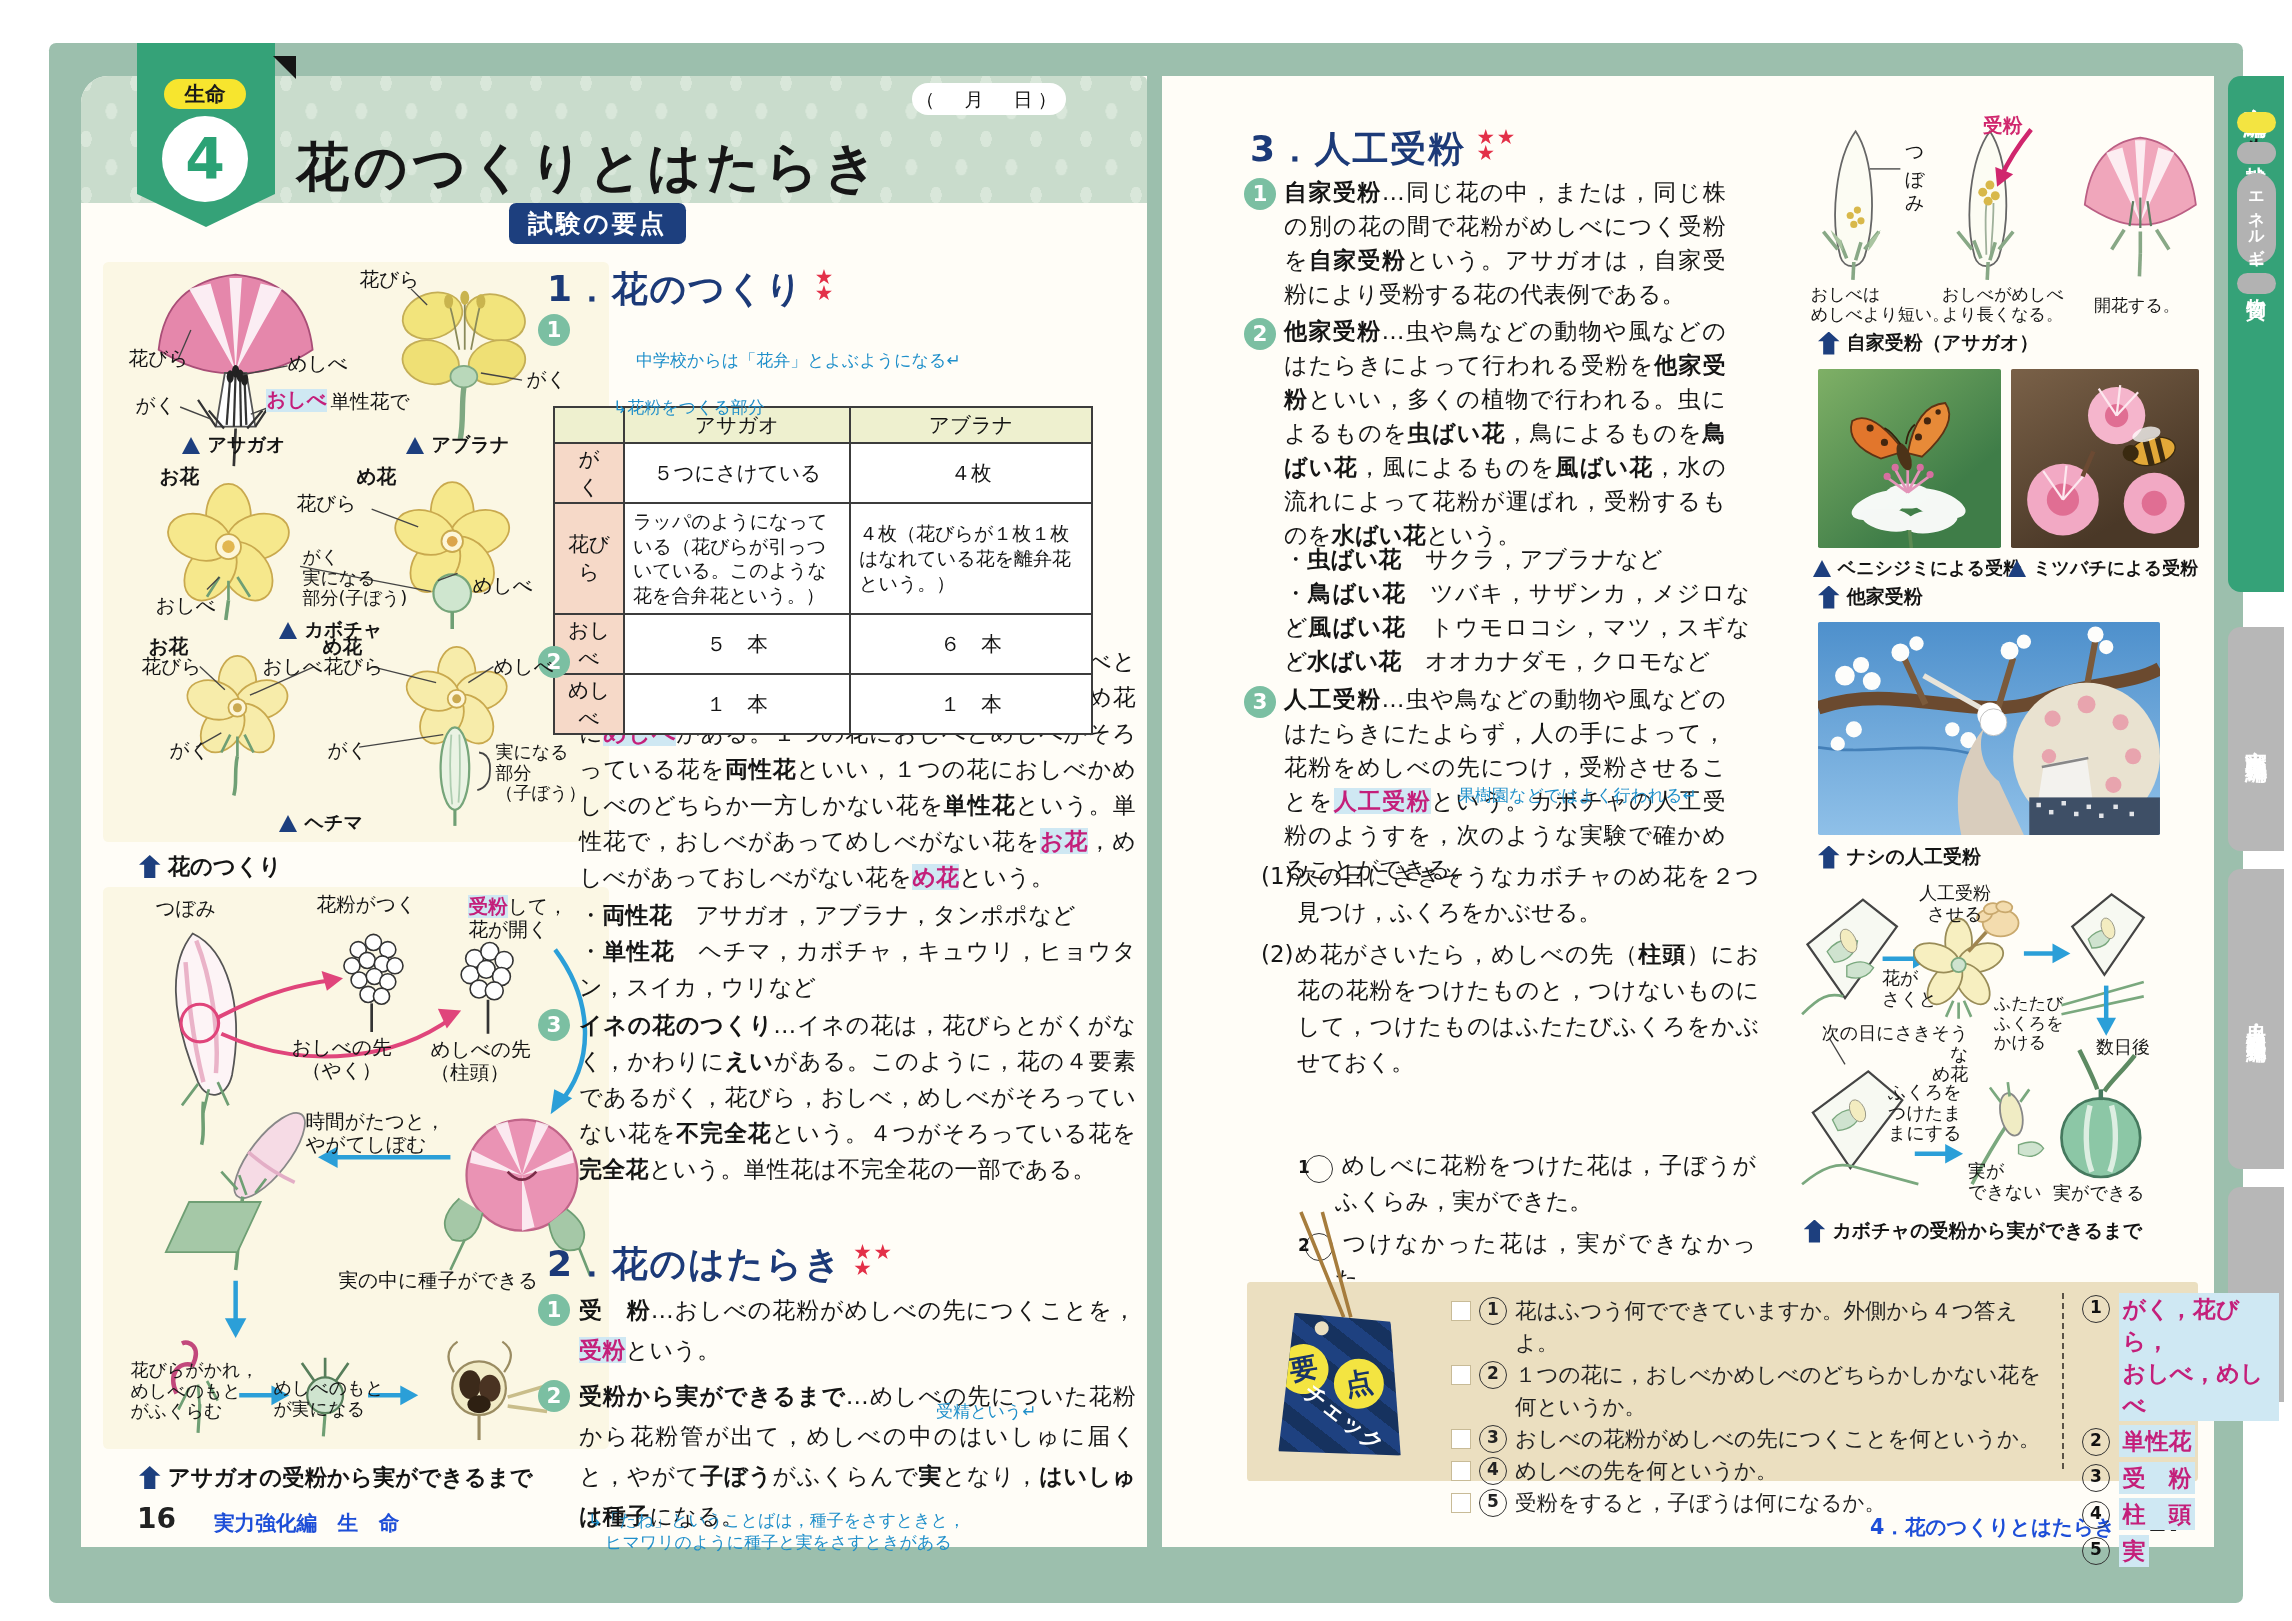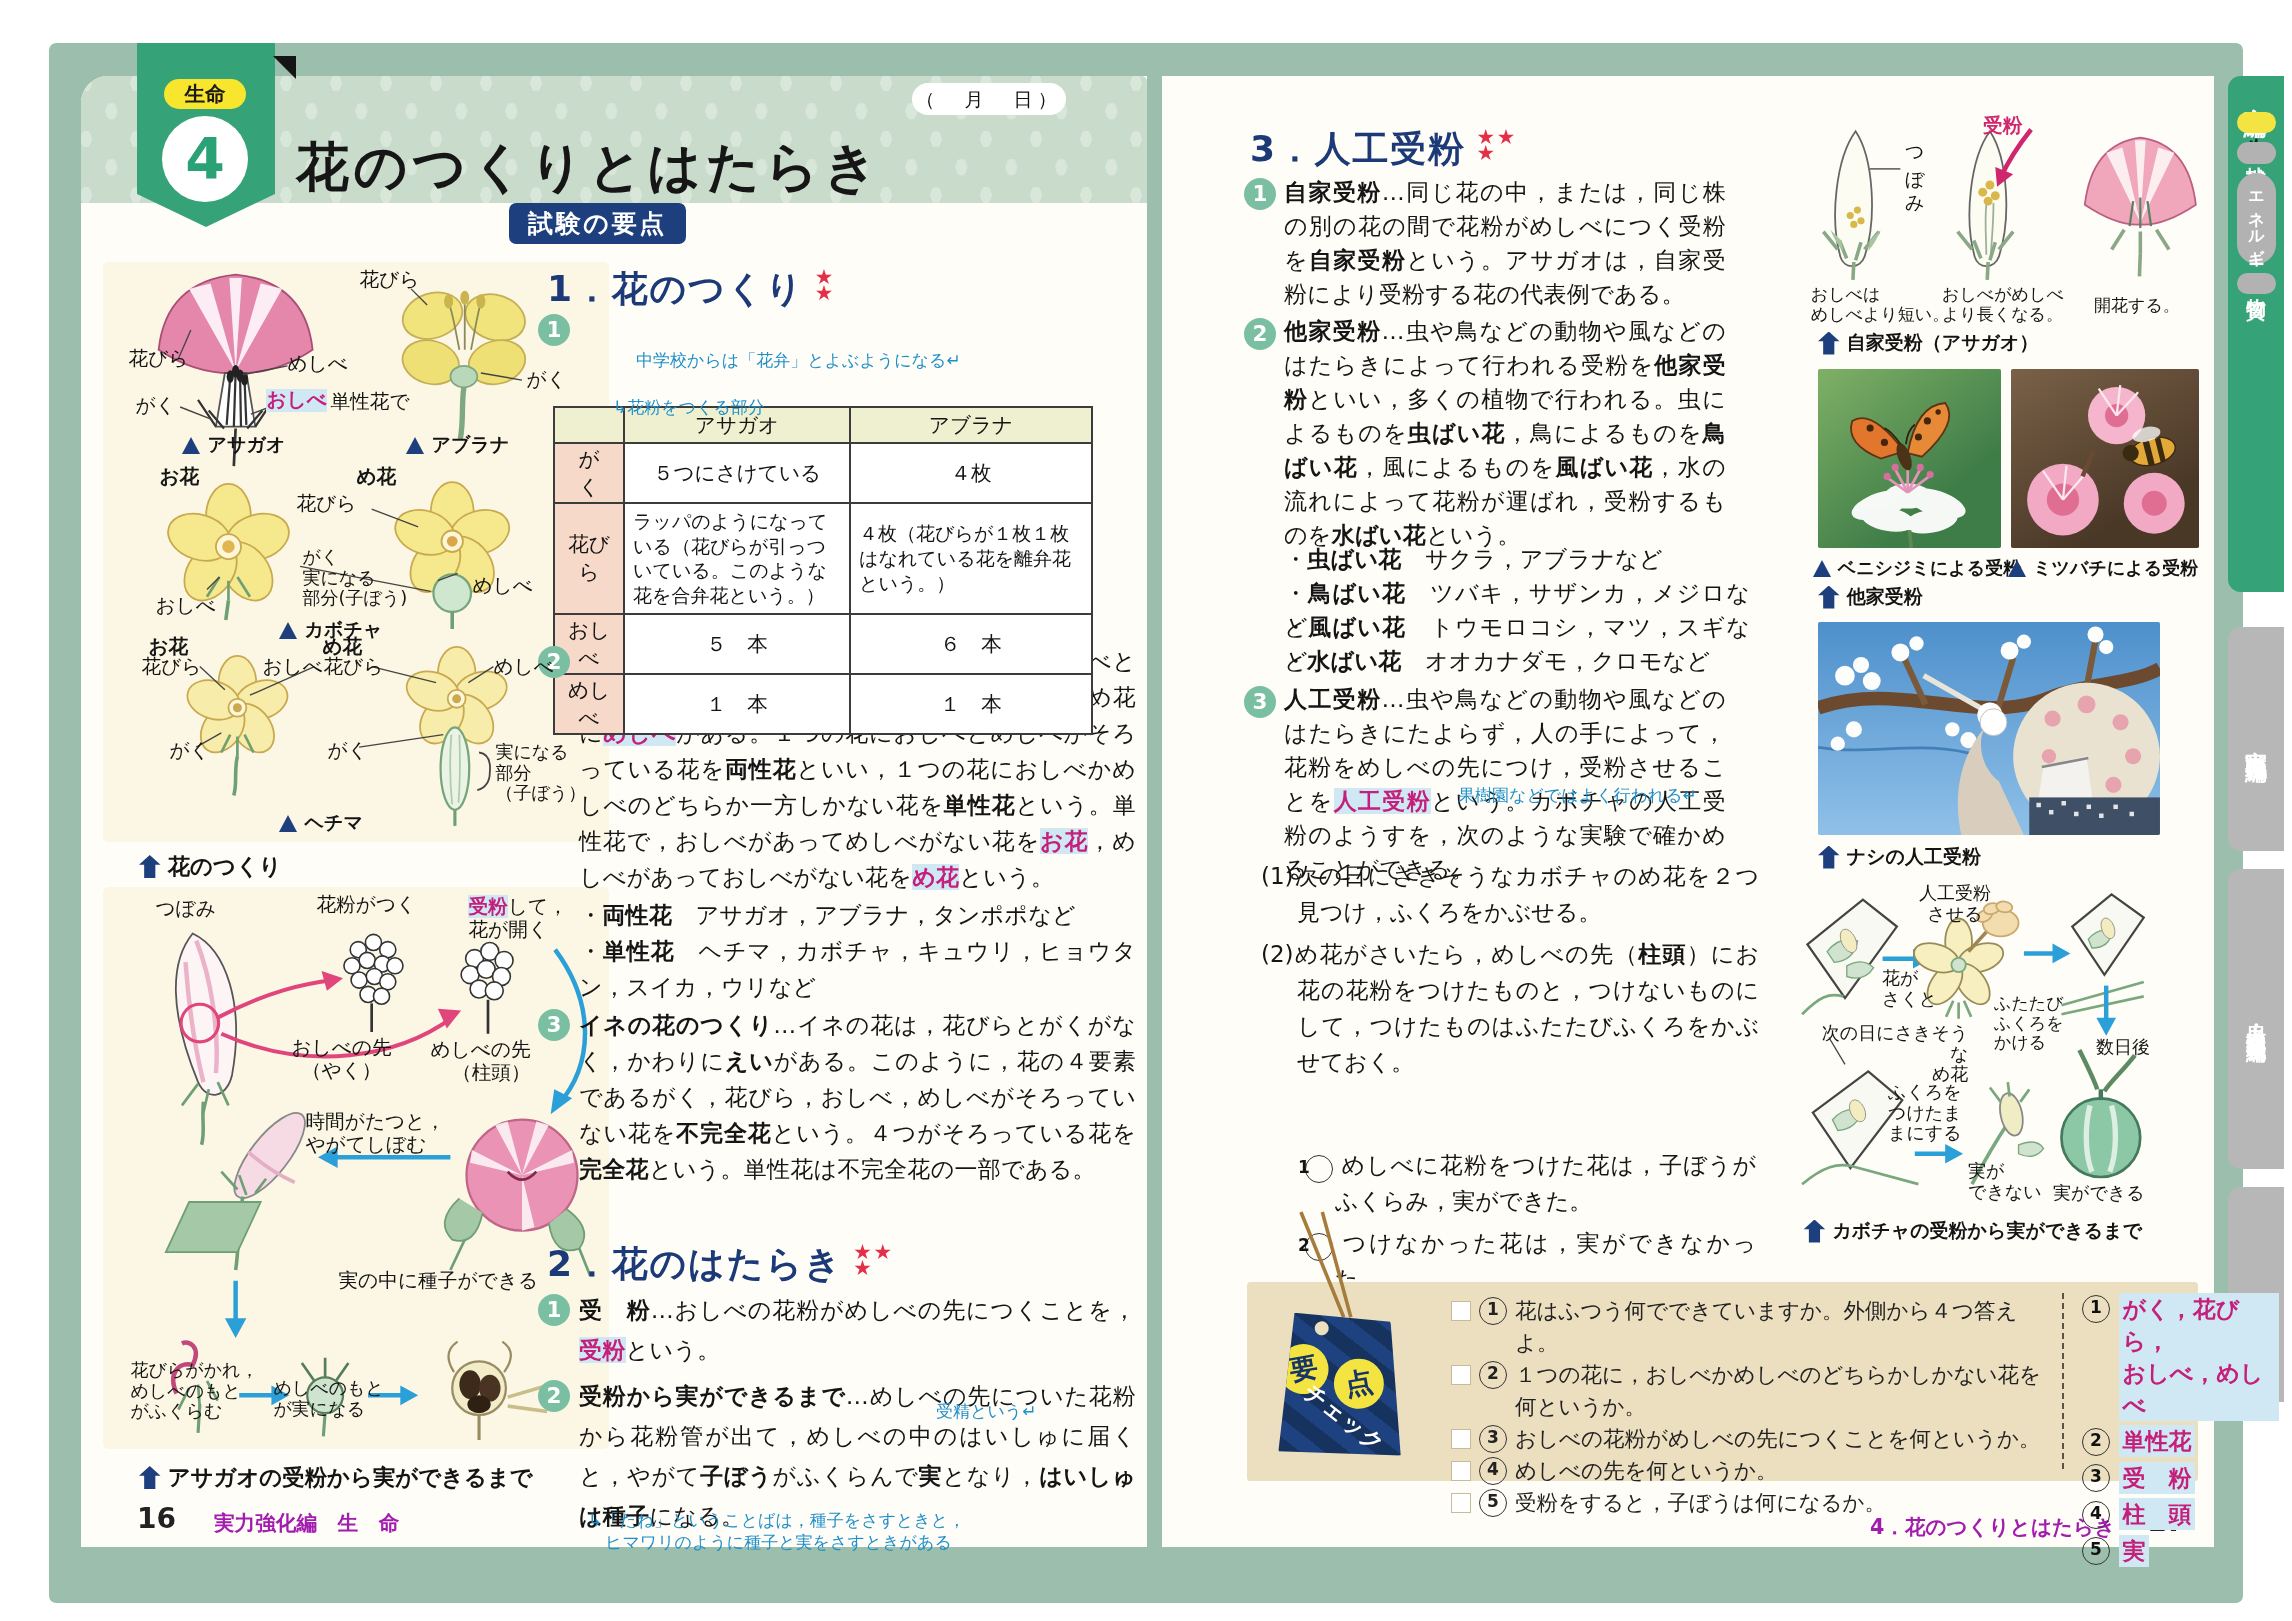--- a/index.html
+++ b/index.html
@@ -48,21 +48,21 @@
   .ansline .at{color:#c41f7a;background:#cfe8f3;white-space:pre-line;line-height:32px;padding:0 3.6px}
   .tagwrap{position:absolute;left:5.4px;top:5.4px;width:179px;height:184px;z-index:5}
   .tag{position:absolute;left:16px;top:19.7px;width:133px;height:159px;transform:rotate(-10deg);background:repeating-linear-gradient(48deg,#1e4180 0 15px,#16325f 15px 30px);clip-path:polygon(30% 0,100% 16%,90% 100%,0 84%)}
   .tag .hole{position:absolute;left:57px;top:12.5px;width:14.3px;height:14.3px;border-radius:50%;background:#ebdfc0}
   .ycir{position:absolute;width:50px;height:50px;border-radius:50%;background:#f3e441;color:#173468;font-weight:bold;font-size:28px;text-align:center;line-height:50px}
   .tagck{position:absolute;color:#fff;font-weight:bold;font-size:22.4px;transform:rotate(48deg);letter-spacing:0.9px}
   .stab{position:absolute;left:0;width:56px;border-radius:12.5px 0 0 12.5px;color:#fff;font-weight:bold;display:flex;flex-direction:column;align-items:center;z-index:2}
   .vt{writing-mode:vertical-rl;text-orientation:upright;letter-spacing:1.8px}
   .spill{width:39px;border-radius:19.7px;display:flex;align-items:center;justify-content:center;margin:4.5px 0;padding:9px 0}
   .footL{position:absolute;font-weight:bold;font-size:28px;color:#222}
-  .footT{position:absolute;font-size:20.6px;color:#a21caf;font-weight:bold}
+  .footT{position:absolute;font-size:20.6px;color:#1d4ed8;font-weight:bold}
   .steppara{position:absolute;font-size:23px;line-height:36px;text-align:justify;color:#151515}
   .hang{padding-left:36px;text-indent:-36px}
   .hang2{padding-left:30px;text-indent:-30px}
 </style>
 </head>
 <body>
 
 <div id="canvas">
   <div class="frame"></div>
 
@@ -305,21 +305,21 @@
           <path d="M452,570 L500,556 M452,580 L496,586" stroke="#c9bd8a" stroke-width="4"></path>
           <line x1="420" y1="590" x2="420" y2="618" stroke="#9a8c62" stroke-width="3.5"></line>
         </g>
       </svg>
       <span class="lbl" style="left:52px;top:10.7px">つぼみ</span>
       <span class="lbl" style="left:213px;top:7.2px">花粉がつく</span>
       <span class="lbl pre" style="left:365px;top:9px;width:134px"><span class="seg-hl">受粉</span><span>して，
 花が開く</span></span>
       <span class="lbl pre" style="left:188px;top:150px;text-align:center">おしべの先
 （やく）</span>
-      <span class="lbl pre" style="left:327px;top:152px;text-align:right">めしべの先
+      <span class="lbl pre" style="left:327px;top:152px;text-align:left">めしべの先
 （柱頭）</span>
       <span class="lbl pre" style="left:202px;top:224px">時間がたつと，
 やがてしぼむ</span>
       <span class="lbl" style="left:235px;top:383px">実の中に種子ができる</span>
       <span class="lbl pre" style="left:27px;top:473px;font-size:18px">花びらがかれ，
 めしべのもと
 がふくらむ</span>
       <span class="lbl pre" style="left:170px;top:491px;font-size:18px">めしべのもと
 が実になる</span>
     </div>

